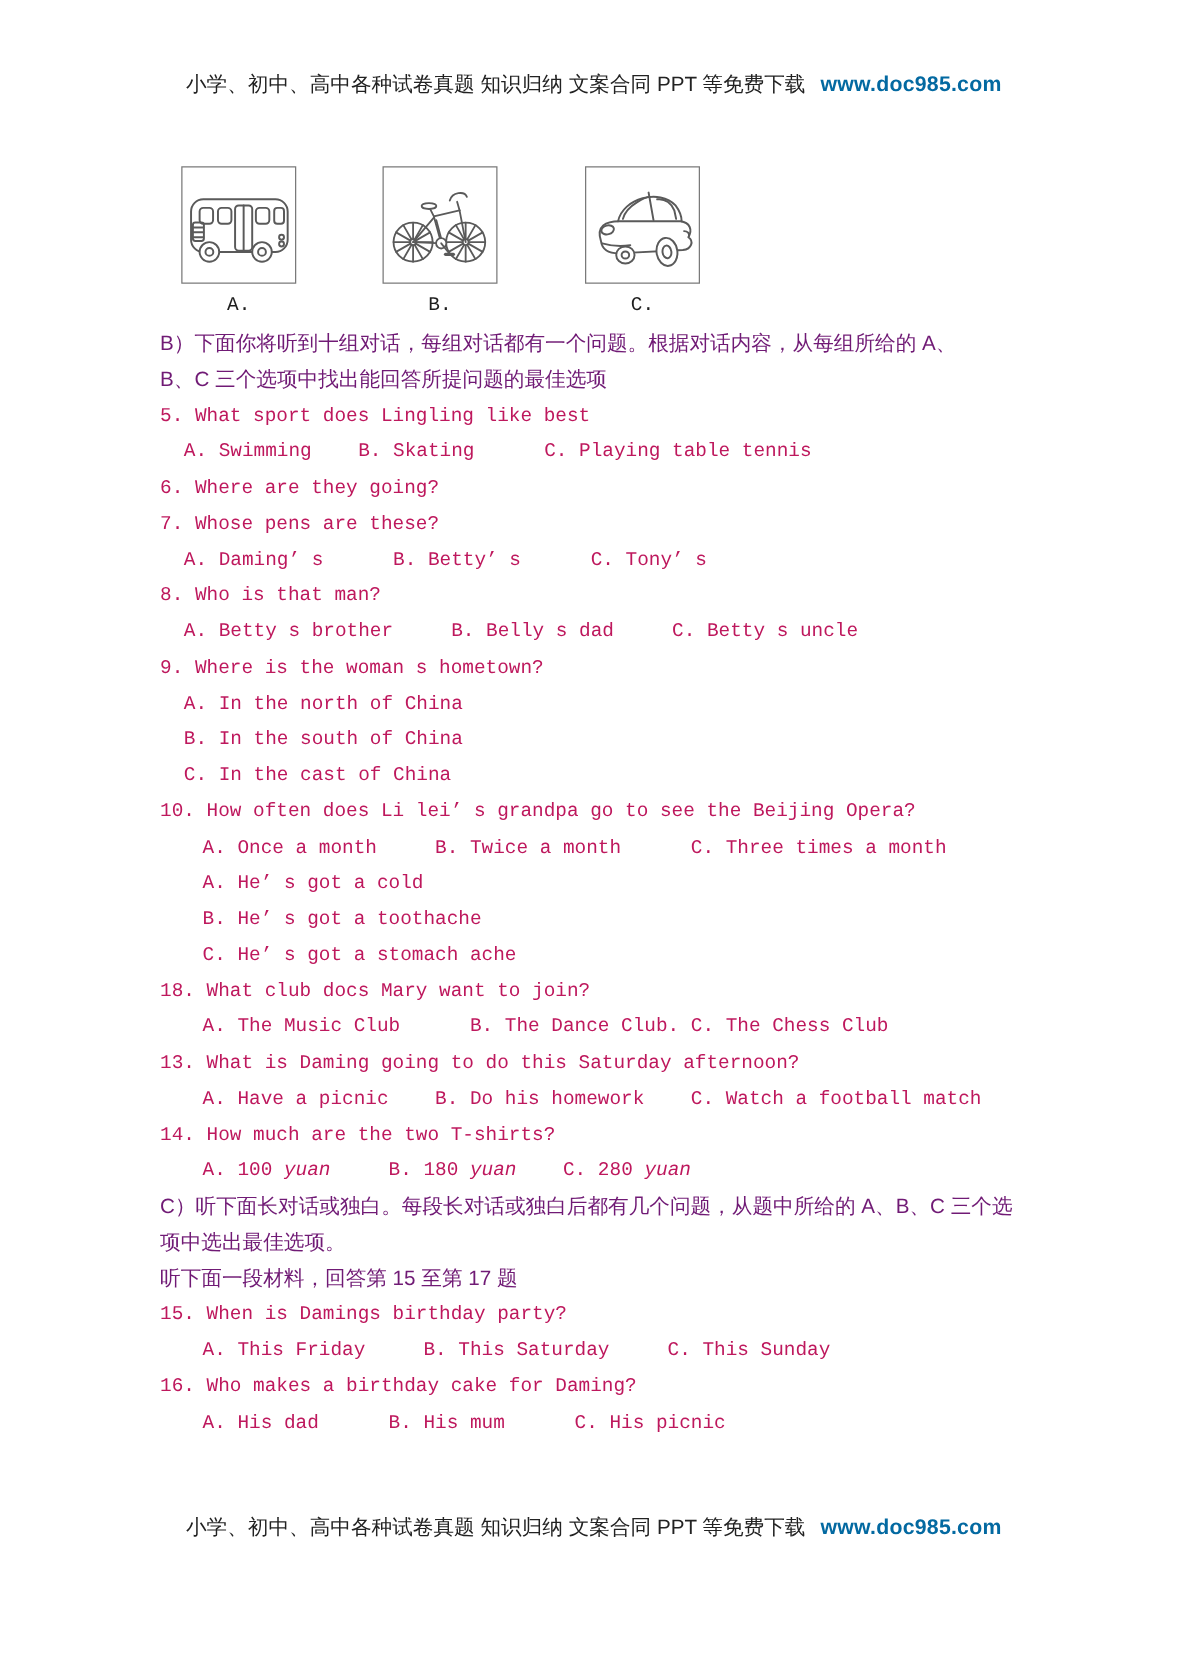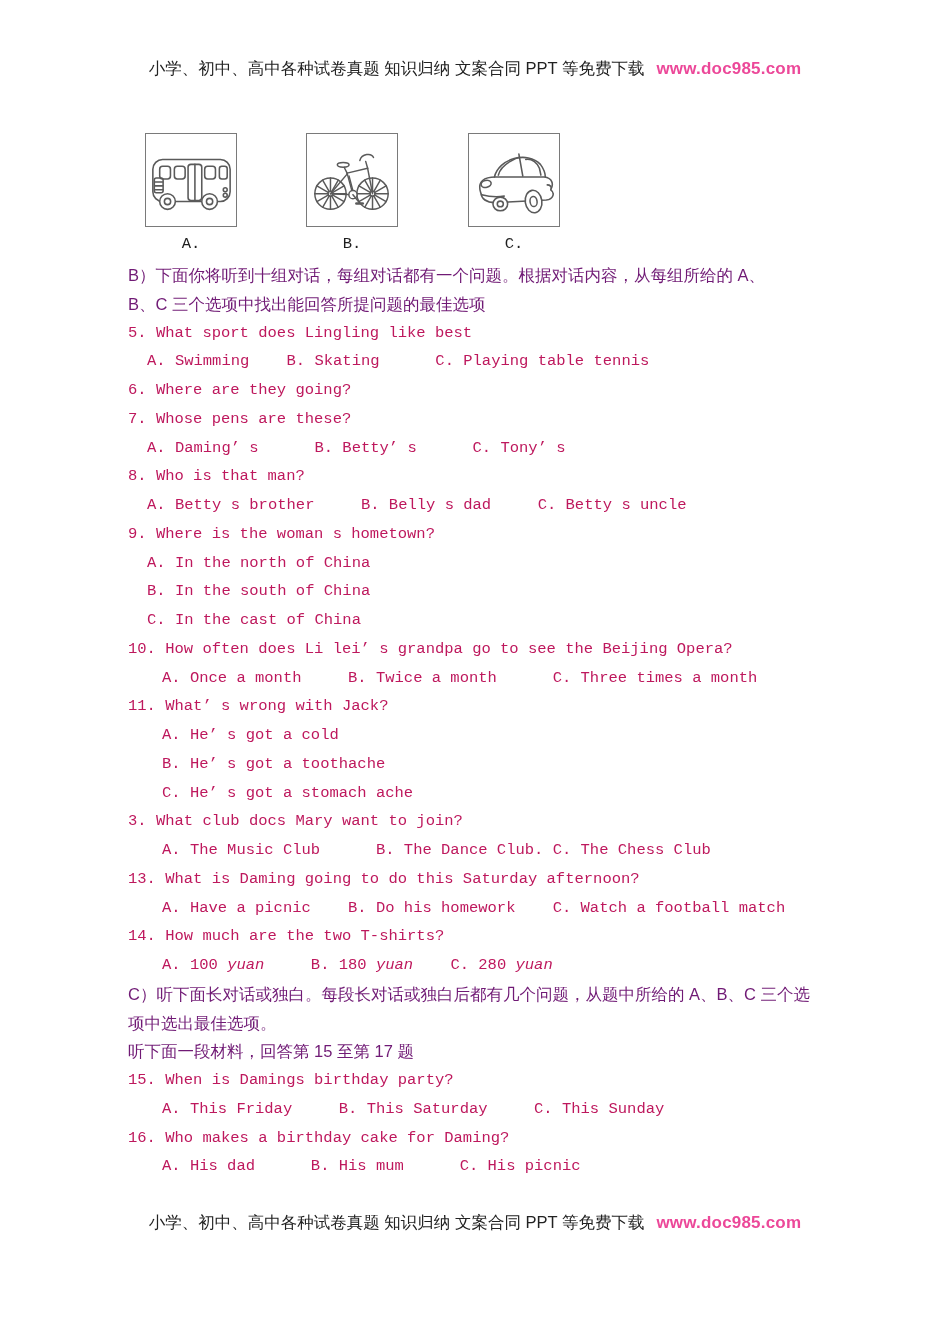--- a/index.html
+++ b/index.html
@@ -18,21 +18,21 @@
     font-family:"Liberation Sans","DejaVu Sans",sans-serif;
     font-size:16.5px; line-height:22px;
     color:#222;
     white-space:pre;
   }
   .promo-line .site {
     font-family:"Liberation Sans","DejaVu Sans",sans-serif;
     font-weight:600;
     font-size:17px;
     margin-left:12px;
-    color:#ec4899;
+    color:#0369a1;
     letter-spacing:0.2px;
     margin-top:22px;
   }
   .page-header { top:57px; }
   .page-footer { top:1211px; }
 
   
   .pic {
     position:absolute; top:133px;
     margin:0; padding:0;
@@ -190,26 +190,25 @@
     <div class="line ind2">A. Betty s brother     B. Belly s dad     C. Betty s uncle</div>
 
     <div class="line">9. Where is the woman s hometown?</div>
     <div class="line ind2">A. In the north of China</div>
     <div class="line ind2">B. In the south of China</div>
     <div class="line ind2">C. In the cast of China</div>
 
     <div class="line">10. How often does Li lei’ s grandpa go to see the Beijing Opera?</div>
     <div class="line ind4">A. Once a month     B. Twice a month      C. Three times a month</div>
 
-    <div class="line">11. What’ s wrong with Jack?</div>
     <div class="line ind4">A. He’ s got a cold</div>
     <div class="line ind4">B. He’ s got a toothache</div>
     <div class="line ind4">C. He’ s got a stomach ache</div>
 
-    <div class="line">3. What club docs Mary want to join?</div>
+    <div class="line">18. What club docs Mary want to join?</div>
     <div class="line ind4">A. The Music Club      B. The Dance Club. C. The Chess Club</div>
 
     <div class="line">13. What is Daming going to do this Saturday afternoon?</div>
     <div class="line ind4">A. Have a picnic    B. Do his homework    C. Watch a football match</div>
 
     <div class="line">14. How much are the two T-shirts?</div>
     <div class="line ind4"><span>A. 100 </span><span class="yuan">yuan</span><span>     B. 180 </span><span class="yuan">yuan</span><span>    C. 280 </span><span class="yuan">yuan</span></div>
 
     <div class="line cn">C）听下面长对话或独白。每段长对话或独白后都有几个问题，从题中所给的 A、B、C 三个选</div>
     <div class="line cn">项中选出最佳选项。</div>

